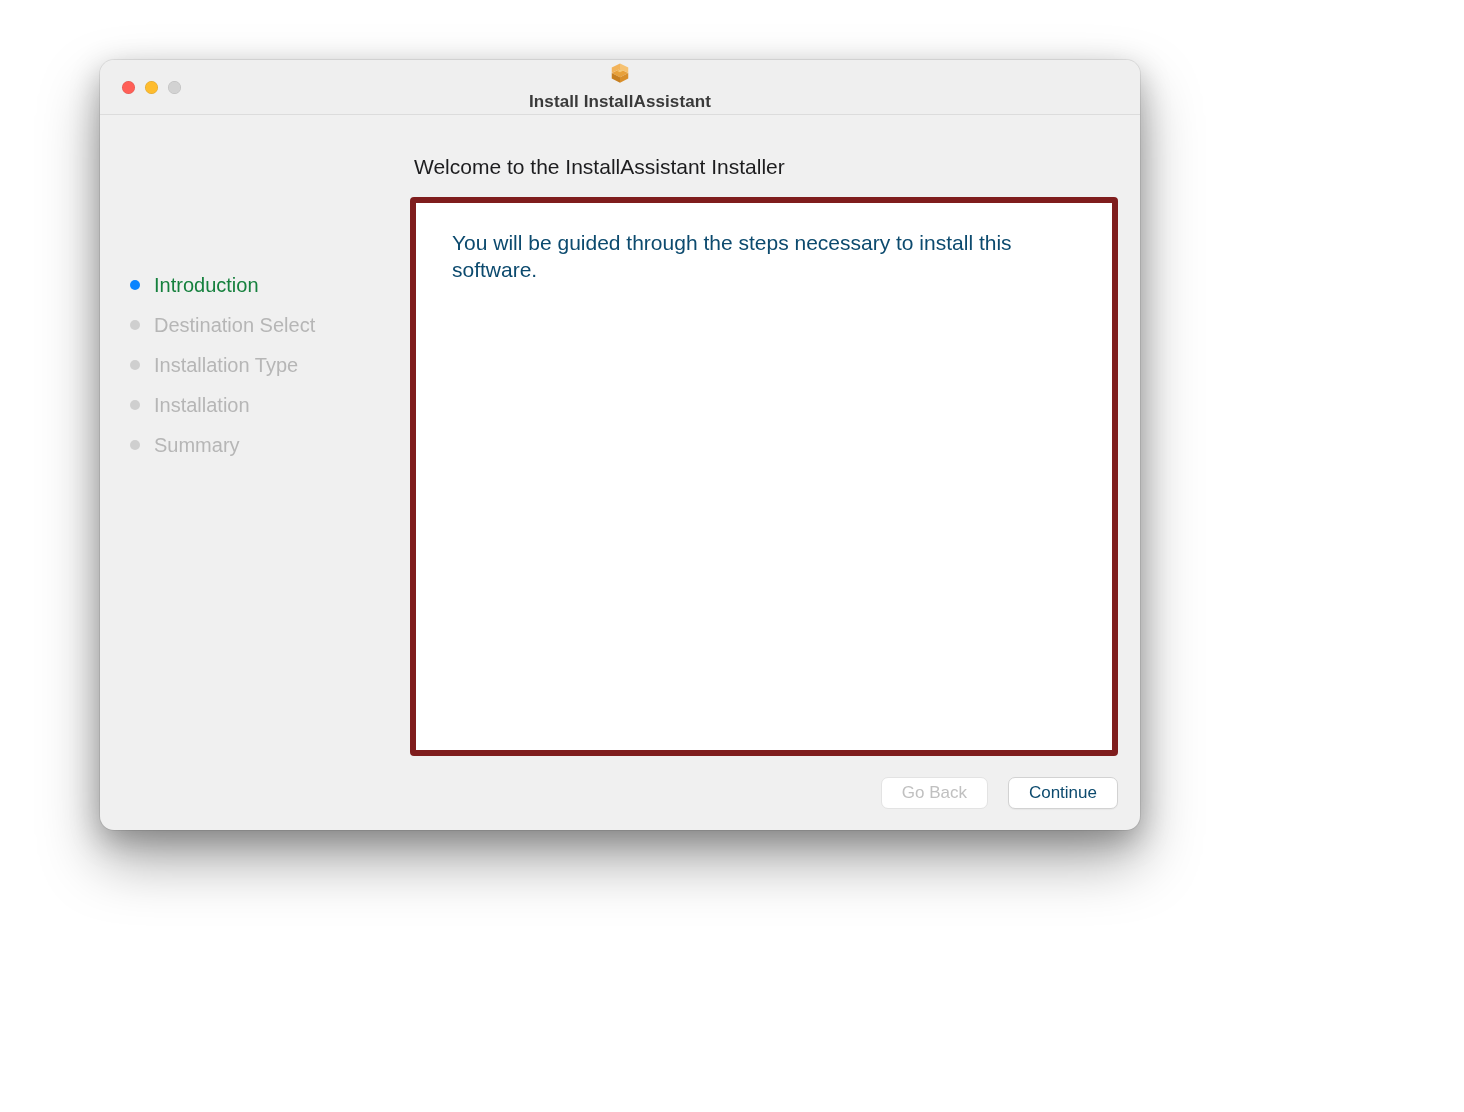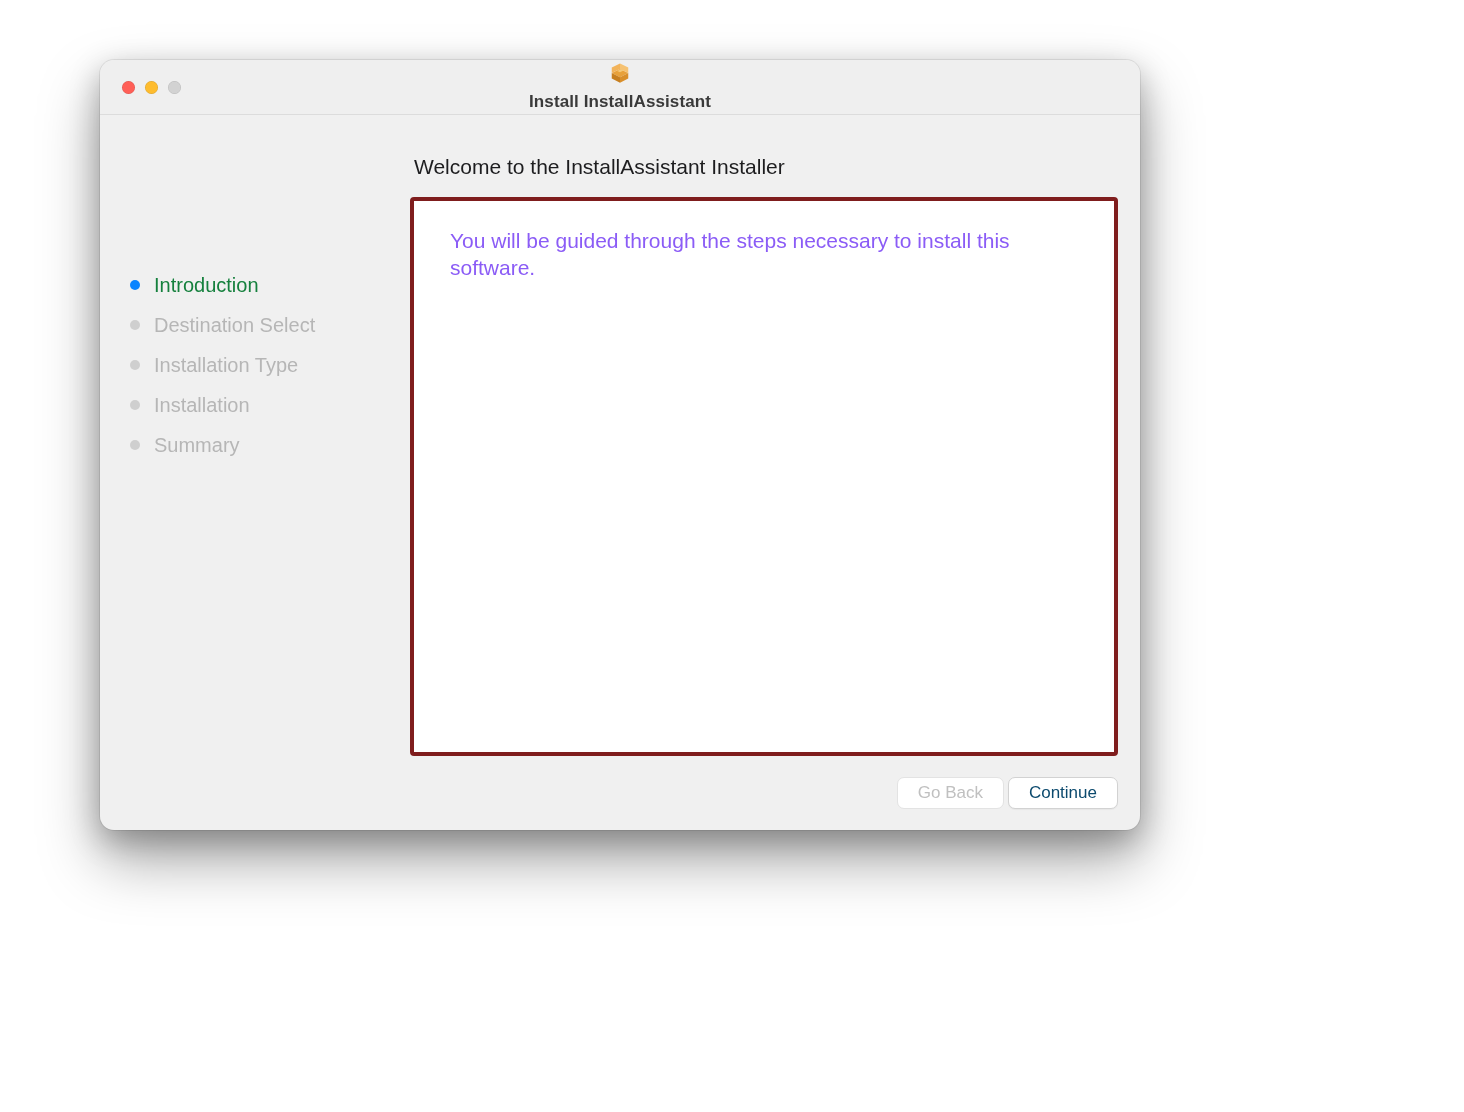--- a/index.html
+++ b/index.html
@@ -123,36 +123,36 @@
   }
   .welcome-heading {
     font-size: 21px;
     font-weight: 400;
     color: #1d1d1f;
     margin: 40px 0 18px 4px;
   }
   .content-pane {
     flex: 1 1 auto;
     background: #ffffff;
-    border: 4px solid #7f1d1d;
+    border: 6px solid #7f1d1d;
     border-radius: 4px;
     padding: 26px 36px;
     font-size: 21px;
     line-height: 1.3;
-    color: #8b5cf6;
+    color: #0c4a6e;
     overflow: auto;
     min-height: 0;
   }
   .footer {
     height: 74px;
     flex: 0 0 74px;
     display: flex;
     align-items: center;
     justify-content: flex-end;
-    gap: 4px;
+    gap: 20px;
     padding-right: 22px;
     box-sizing: border-box;
   }
   .btn {
     height: 32px;
     padding: 0 20px;
     font-size: 17px;
     border-radius: 7px;
     background: #ffffff;
     border: 1px solid #d2d2d2;

